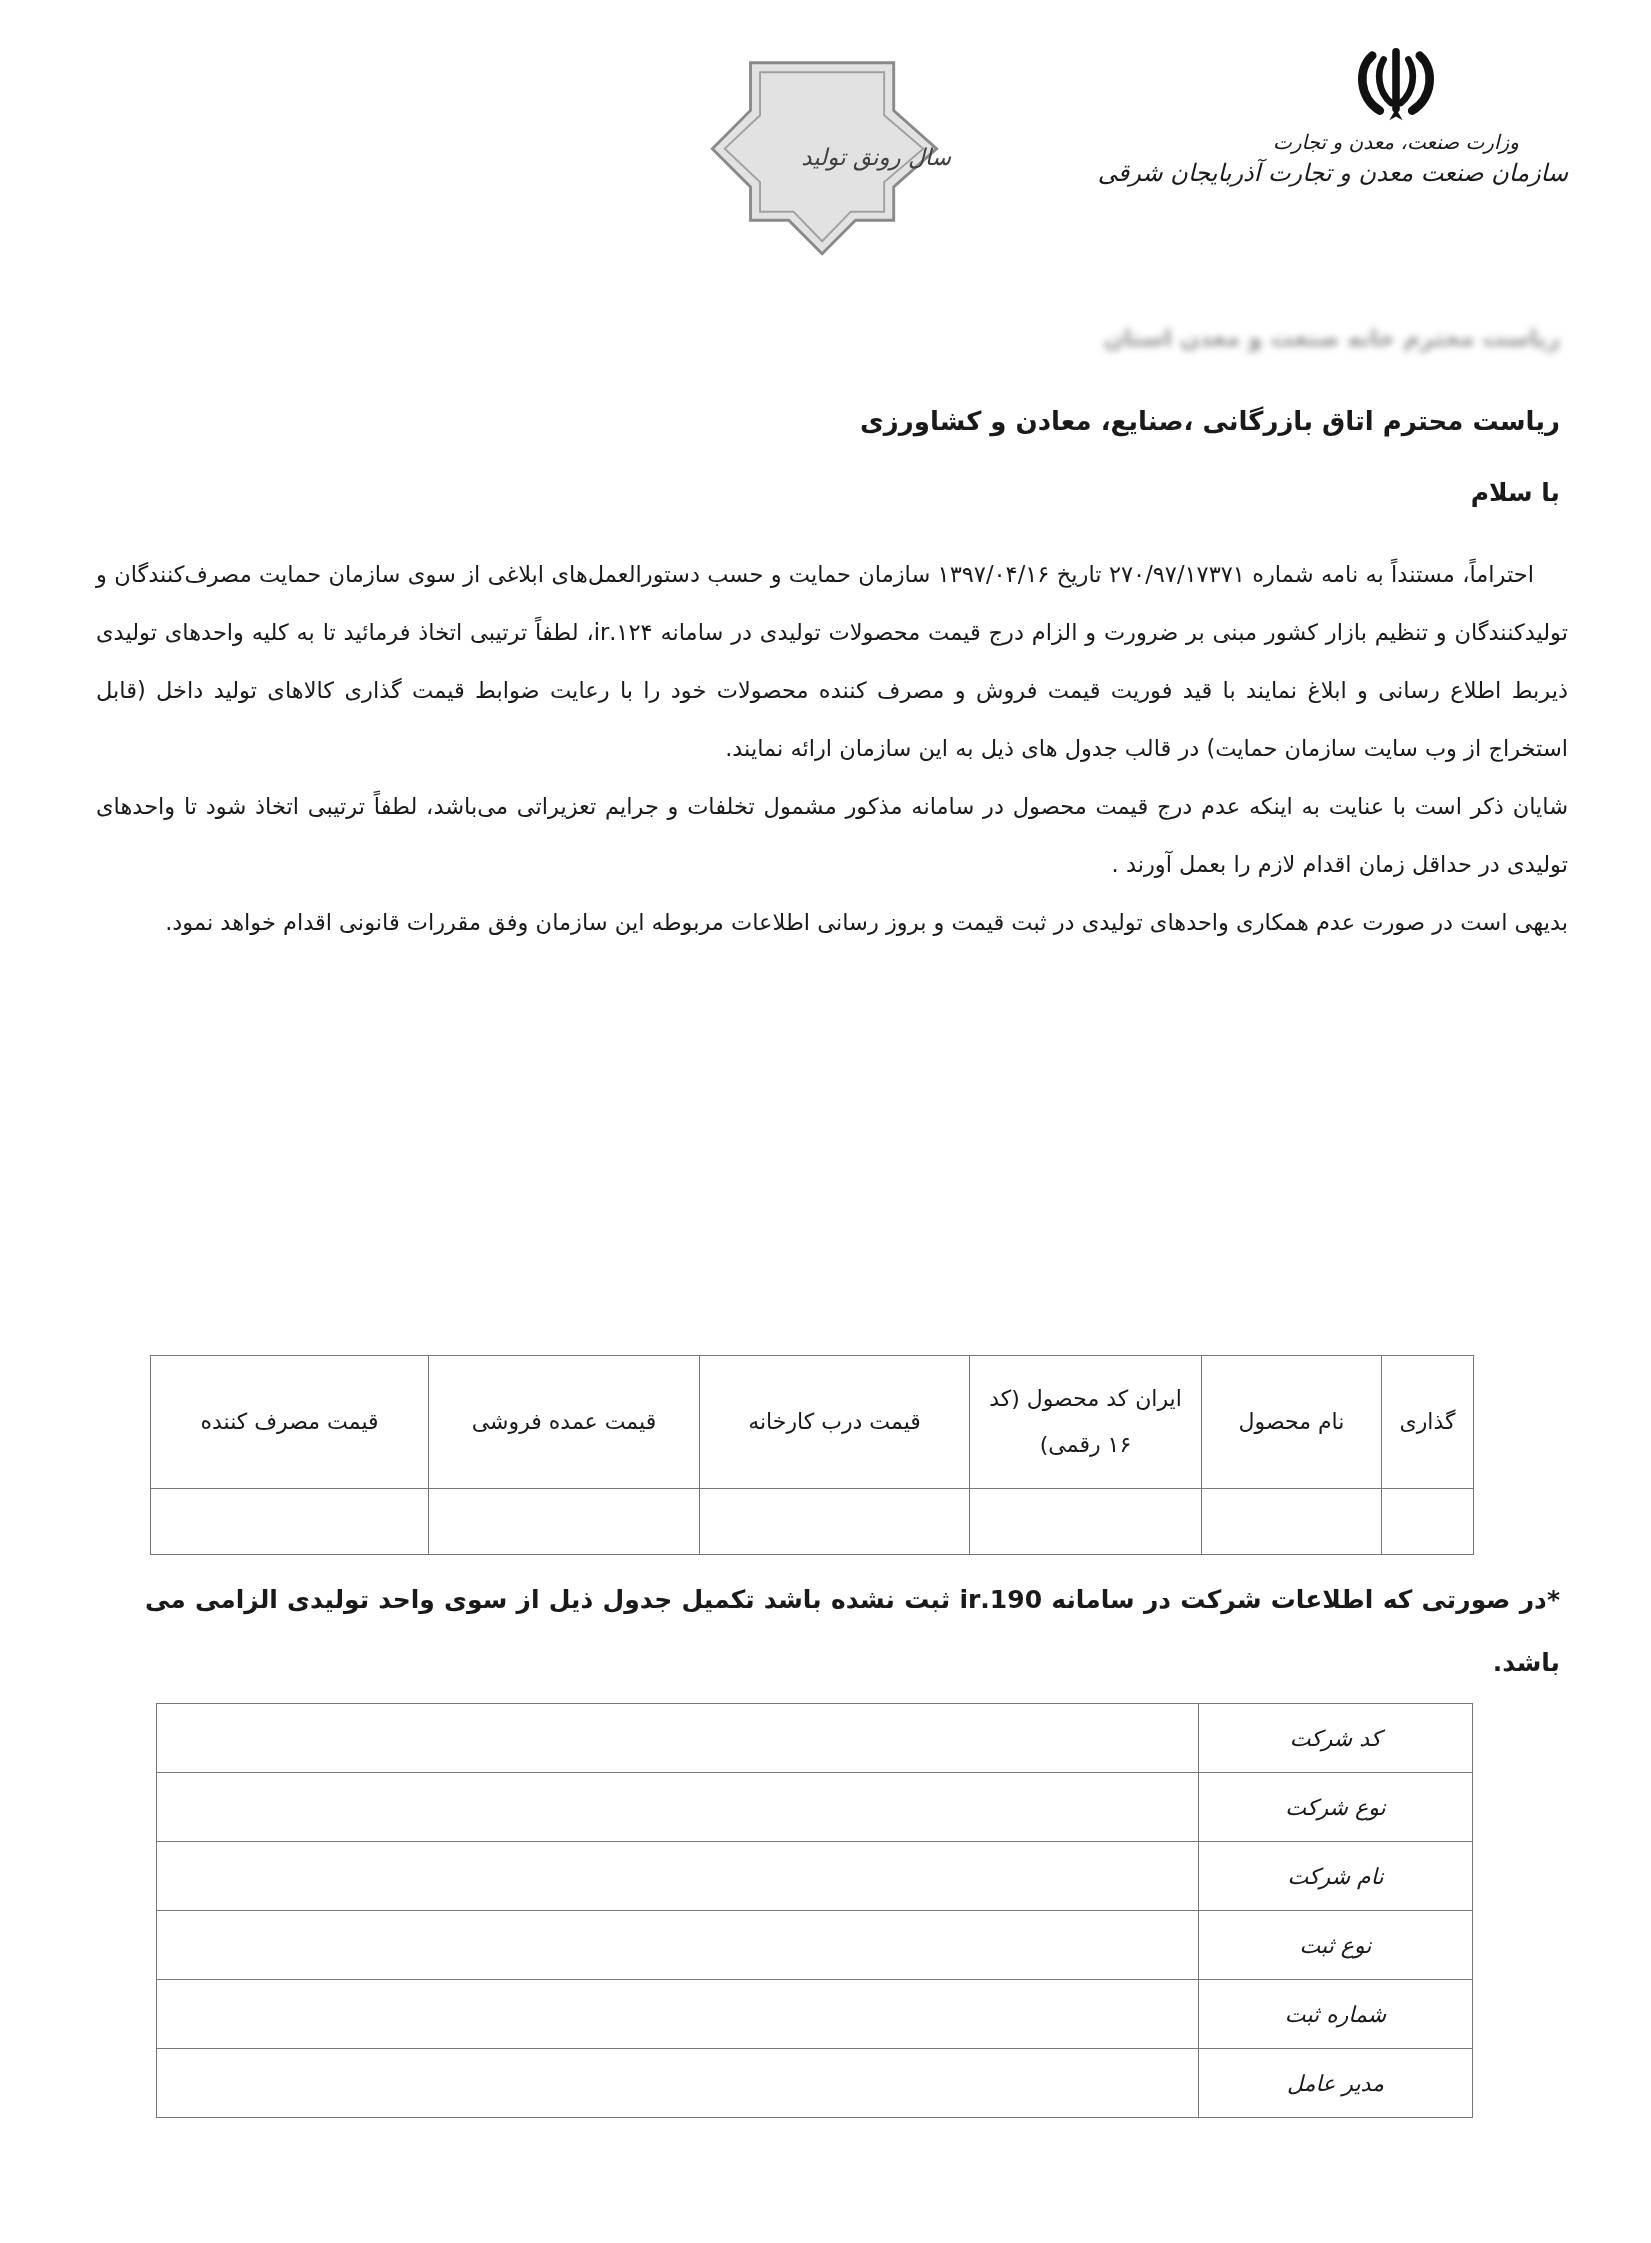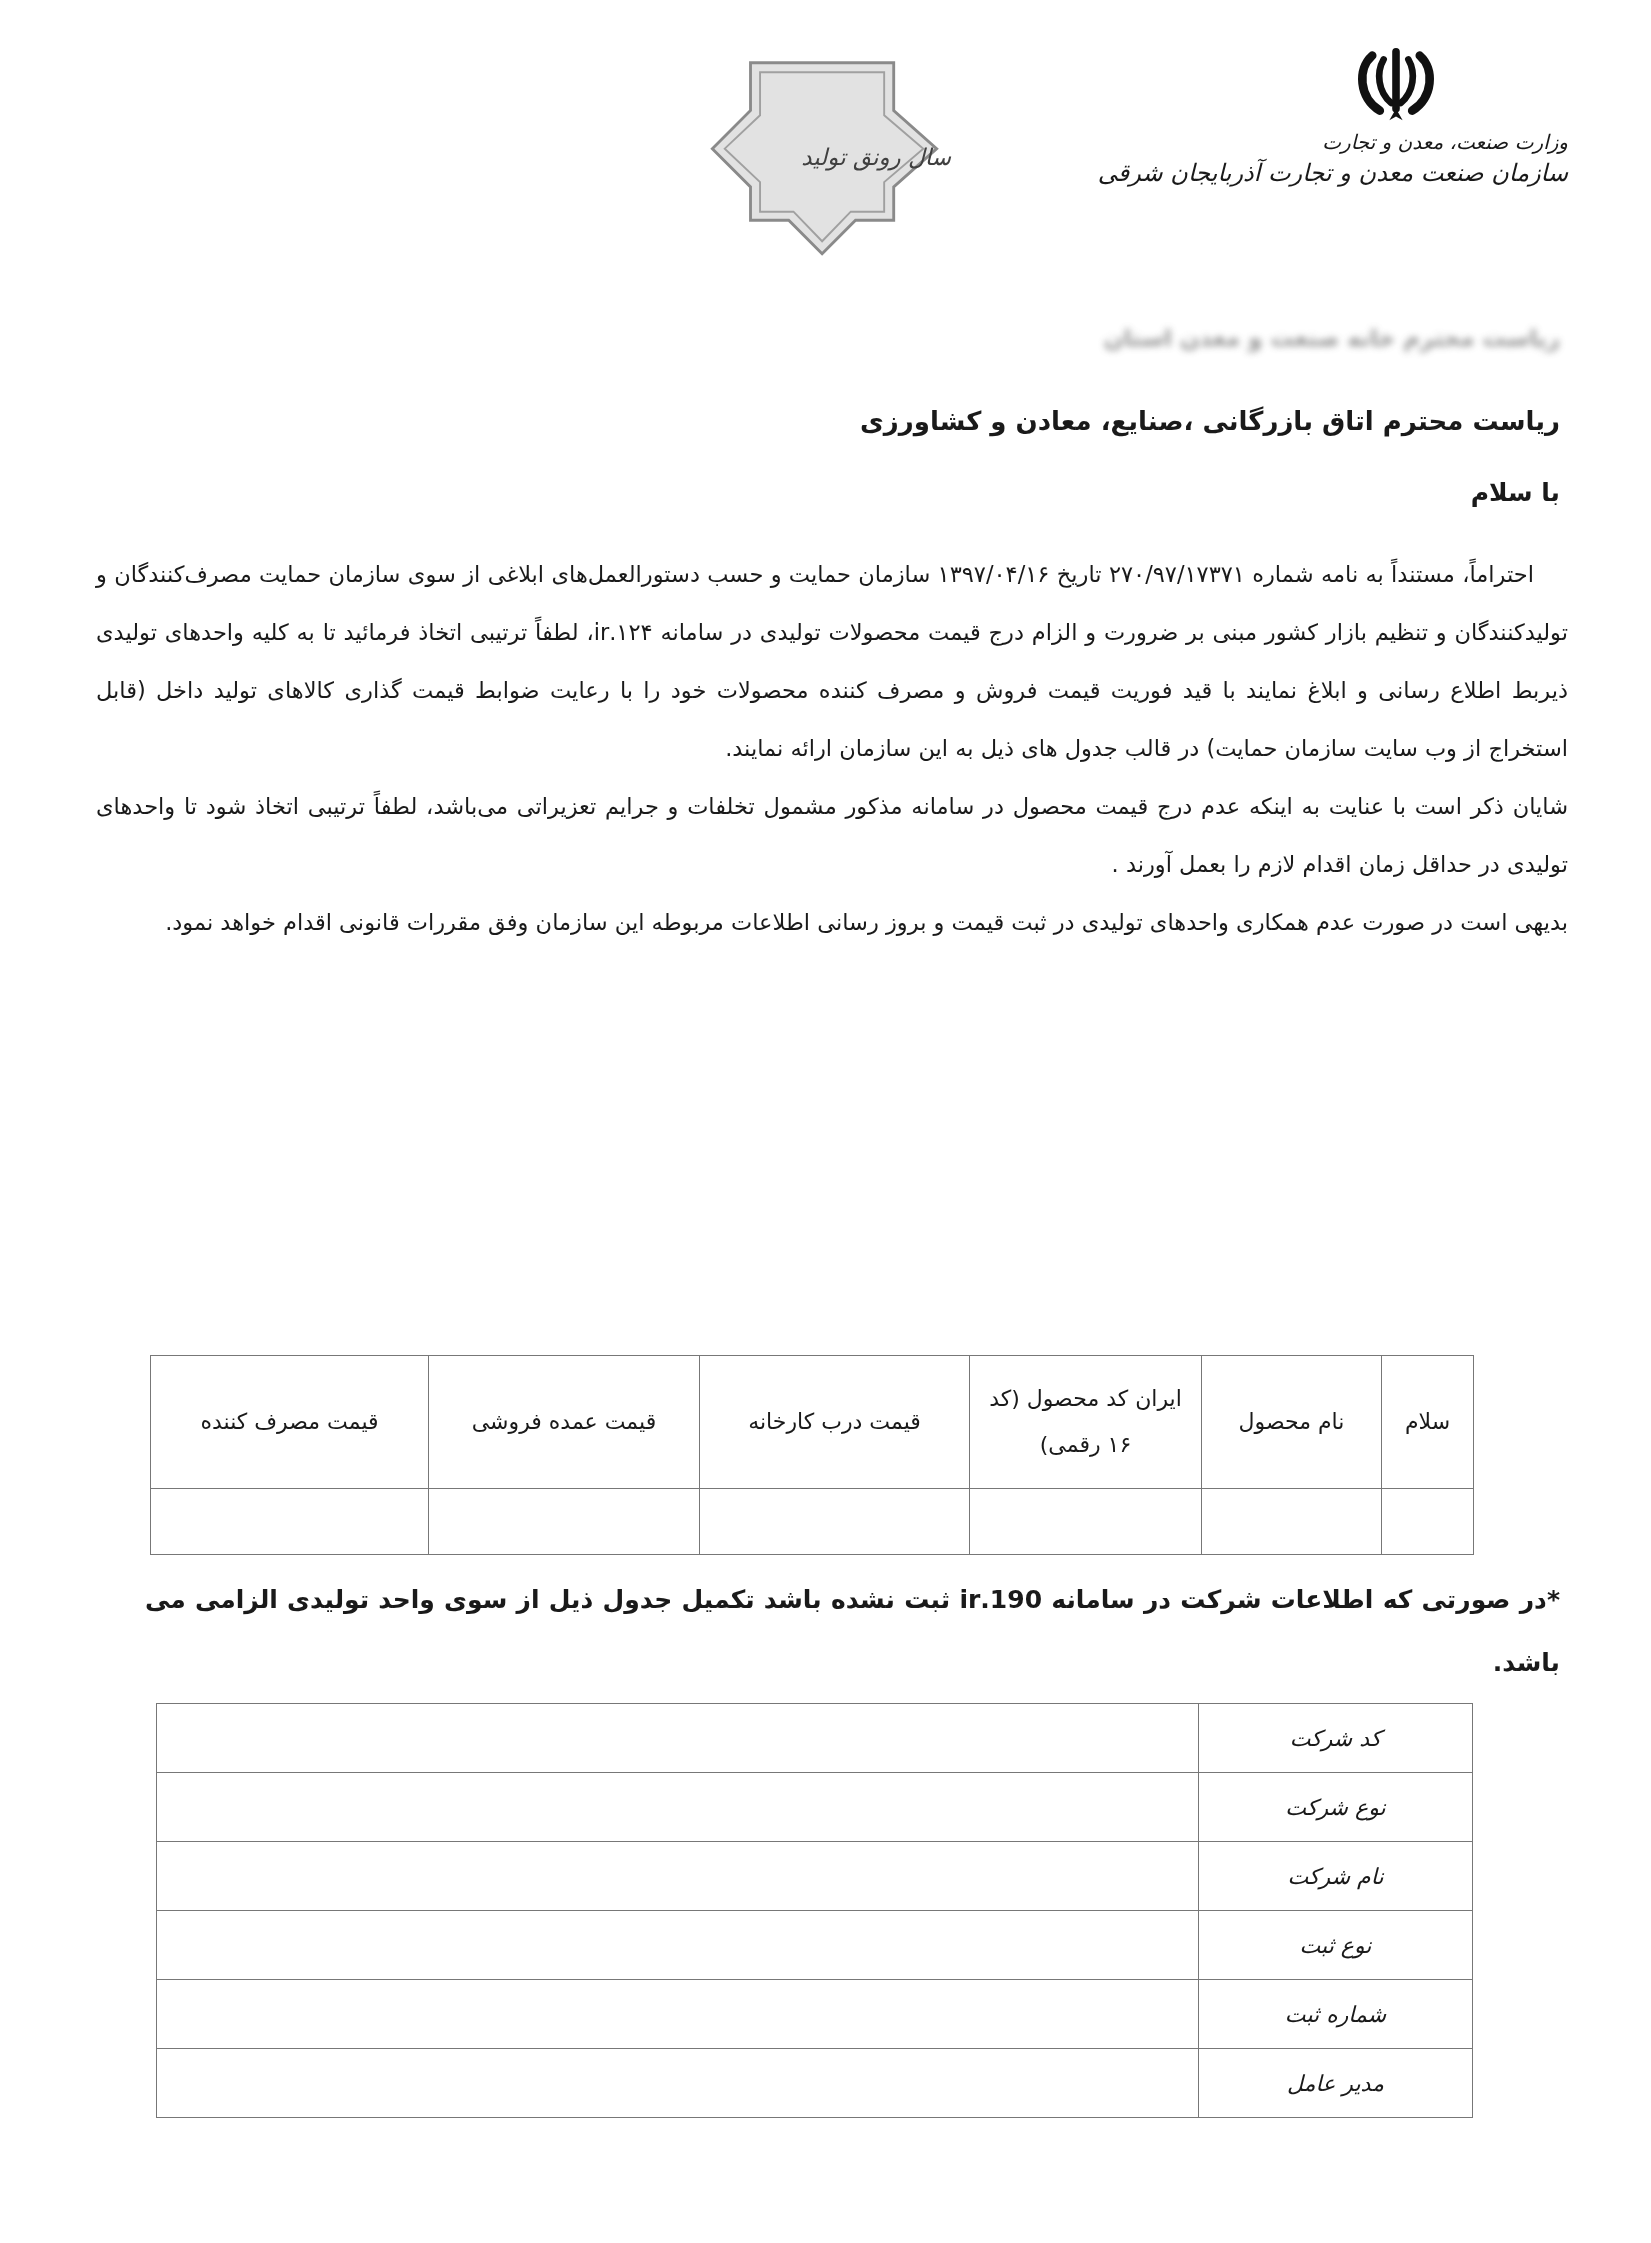--- a/index.html
+++ b/index.html
@@ -49,21 +49,21 @@
 
 <div id="emblem-wrap" class="abs">
   <svg id="emblem-svg" width="86" height="76" viewBox="0 0 90 80">
     <path d="M20 8 C4 22 6 52 28 66" fill="none" stroke="#111" stroke-width="9" stroke-linecap="round"></path>
     <path d="M70 8 C86 22 84 52 62 66" fill="none" stroke="#111" stroke-width="9" stroke-linecap="round"></path>
     <path d="M32 12 C24 26 26 46 40 58" fill="none" stroke="#111" stroke-width="7" stroke-linecap="round"></path>
     <path d="M58 12 C66 26 64 46 50 58" fill="none" stroke="#111" stroke-width="7" stroke-linecap="round"></path>
     <path d="M45 4 L45 64" stroke="#111" stroke-width="8" stroke-linecap="round"></path>
     <path d="M45 64 L38 76 L45 72 L52 76 Z" fill="#111"></path>
   </svg>
-  <div class="ministry-line1 rtl" style="text-align:right">وزارت صنعت، معدن و تجارت</div>
+  <div class="ministry-line1 rtl" style="text-align:center">وزارت صنعت، معدن و تجارت</div>
   <div class="ministry-line2 rtl" style="text-align:center">سازمان صنعت معدن و تجارت آذربایجان شرقی</div>
 </div>
 
 <div id="slogan-wrap" class="abs">
   <svg width="253" height="220" viewBox="0 0 265 230">
     <g fill="#e2e2e2" stroke="#8a8a8a" stroke-width="3">
       <polygon points="55,10 205,10 205,60 250,100 205,140 205,175 165,175 130,210 95,175 55,175 55,140 15,100 55,60"></polygon>
     </g>
     <g fill="none" stroke="#a0a0a0" stroke-width="2">
       <polygon points="65,20 195,20 195,65 236,100 195,135 195,166 160,166 130,197 100,166 65,166 65,135 28,100 65,65"></polygon>
@@ -86,21 +86,21 @@
   <colgroup>
     <col style="width:92px">
       <col style="width:180px">
       <col style="width:232px">
     <col style="width:270px">
       <col style="width:271px">
       <col style="width:278px">
   </colgroup>
   <thead>
     <tr>
-      <th>سلام</th>
+      <th>گذاری</th>
       <th>نام محصول</th>
       <th>ایران کد محصول (کد ۱۶ رقمی)</th>
       <th>قیمت درب کارخانه</th>
       <th>قیمت عمده فروشی</th>
       <th>قیمت مصرف کننده</th>
     </tr>
   </thead>
   <tbody>
     <tr>
       <td></td>

